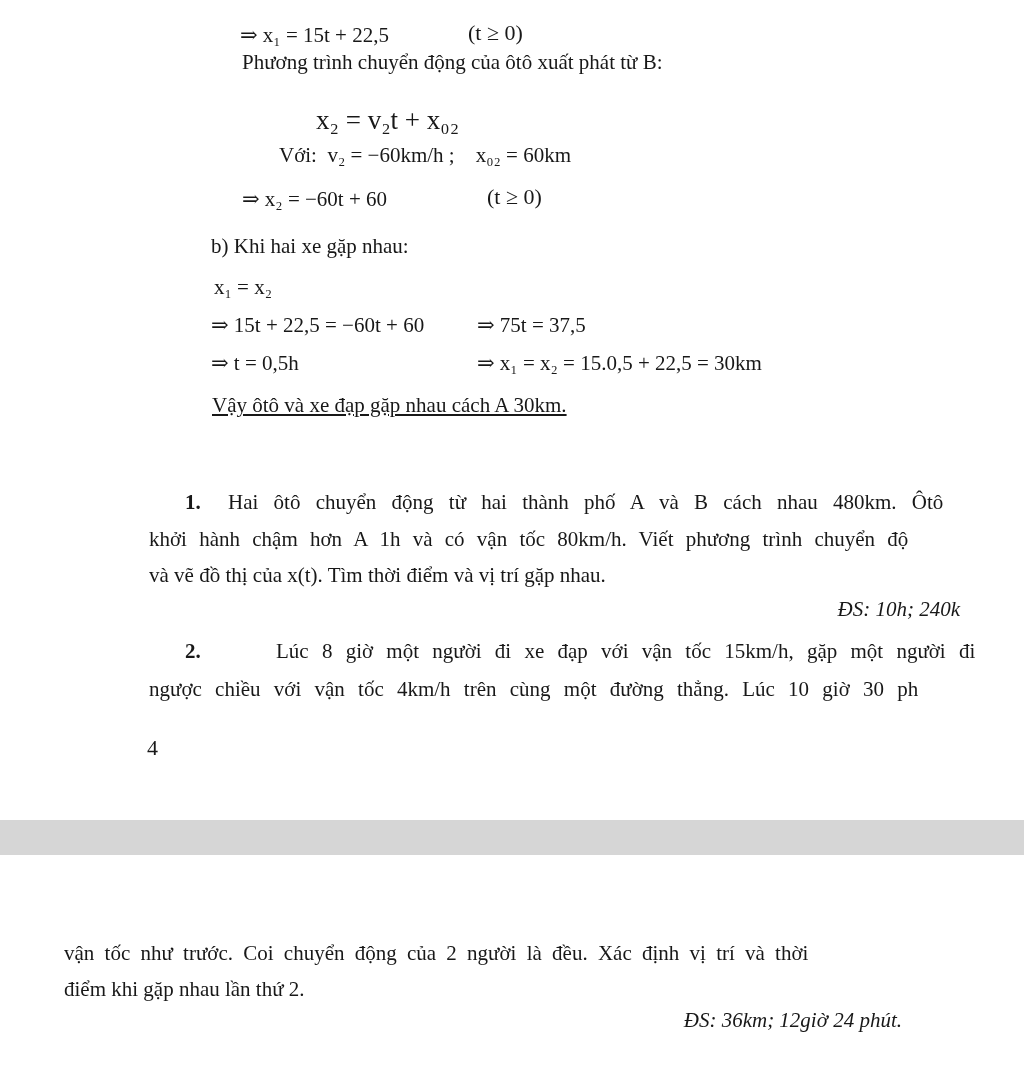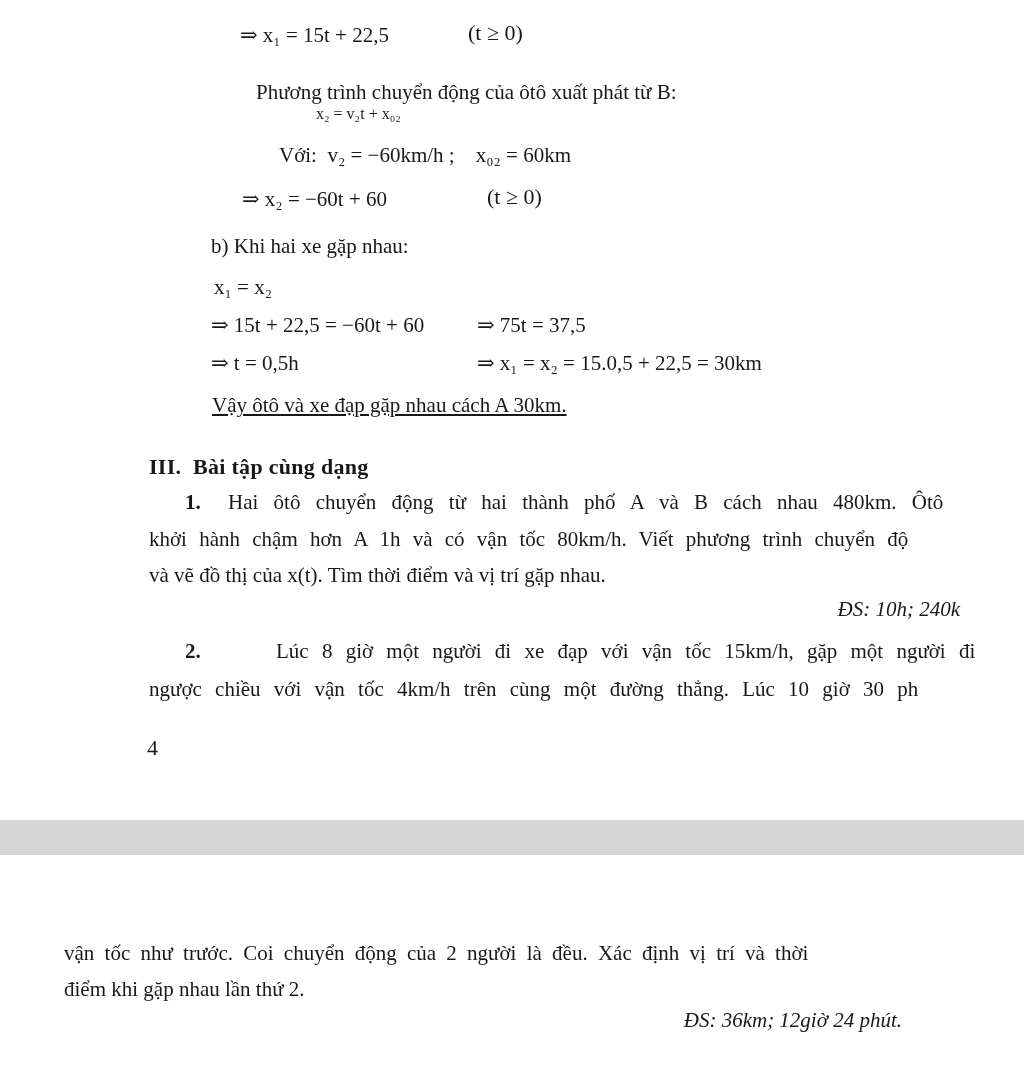--- a/index.html
+++ b/index.html
@@ -18,21 +18,21 @@
     }
     .t {
       position: absolute;
       white-space: pre;
       font-size: 21px;
       line-height: 1.25;
     }
     .bold   { font-weight: bold; }
     .italic { font-style: italic; }
     .heading { font-size: 22px; font-weight: bold; letter-spacing: 0.3px; }
-    .small { font-size: 16px; }
+    .small { font-size: 27px; }
     .right-block {
       position: absolute;
       text-align: right;
       white-space: pre;
       font-size: 21px;
     }
     .ws10 { word-spacing: 10px; }
     .ws8  { word-spacing: 8px; }
     .ws7  { word-spacing: 7px; }
     .ws5  { word-spacing: 5px; }
@@ -46,42 +46,41 @@
     }
   </style>
 </head>
 <body>
 
 <div class="page">
 
   <div class="t" style="left:240px; top:22px;">⇒ x₁ = 15t + 22,5</div>
   <div class="t" style="left:468px; top:19px; font-size:22px;">(t ≥ 0)</div>
 
-  <div class="t" style="left:242px; top:79px;margin-left:14px;">Phương trình chuyển động của ôtô xuất phát từ B:</div>
+  <div class="t" style="left:242px; top:49px;">Phương trình chuyển động của ôtô xuất phát từ B:</div>
 
   <div class="t small" style="left:316px; top:104px;">x₂ = v₂t + x₀₂</div>
 
   <div class="t" style="left:242px; top:142px;margin-left:37px;">Với:  v₂ = −60km/h ;    x₀₂ = 60km</div>
 
   <div class="t" style="left:242px; top:186px;">⇒ x₂ = −60t + 60</div>
   <div class="t" style="left:487px; top:183px; font-size:22px;">(t ≥ 0)</div>
 
   <div class="t" style="left:211px; top:233px;">b) Khi hai xe gặp nhau:</div>
 
   <div class="t" style="left:214px; top:274px;">x₁ = x₂</div>
 
   <div class="t" style="left:211px; top:312px;">⇒ 15t + 22,5 = −60t + 60</div>
   <div class="t" style="left:477px; top:312px;">⇒ 75t = 37,5</div>
 
   <div class="t" style="left:211px; top:350px;">⇒ t = 0,5h</div>
   <div class="t" style="left:477px; top:350px;">⇒ x₁ = x₂ = 15.0,5 + 22,5 = 30km</div>
 
   <div class="t" style="left:212px; top:392px;text-decoration:underline;">Vậy ôtô và xe đạp gặp nhau cách A 30km.</div>
 
-  <div class="t heading" style="left:149px; top:453px;">III.  Bài tập cùng dạng</div>
 
   <div class="t bold" style="left:185px; top:489px;">1.</div>
   <div class="t ws10" style="left:228px; top:489px;">Hai ôtô chuyển động từ hai thành phố A và B cách nhau 480km. Ôtô</div>
   <div class="t ws7" style="left:149px; top:526px;">khởi hành chậm hơn A 1h và có vận tốc 80km/h. Viết phương trình chuyển độ</div>
   <div class="t" style="left:149px; top:562px;">và vẽ đồ thị của x(t). Tìm thời điểm và vị trí gặp nhau.</div>
   <div class="right-block italic" style="left:149px; right:64px; top:597px;">ĐS: 10h; 240k</div>
 
   <div class="t bold" style="left:185px; top:638px;">2.</div>
   <div class="t ws8" style="left:228px; top:638px;margin-left:48px;">Lúc 8 giờ một người đi xe đạp với vận tốc 15km/h, gặp một người đi</div>
   <div class="t ws8" style="left:149px; top:676px;">ngược chiều với vận tốc 4km/h trên cùng một đường thẳng. Lúc 10 giờ 30 ph</div>

